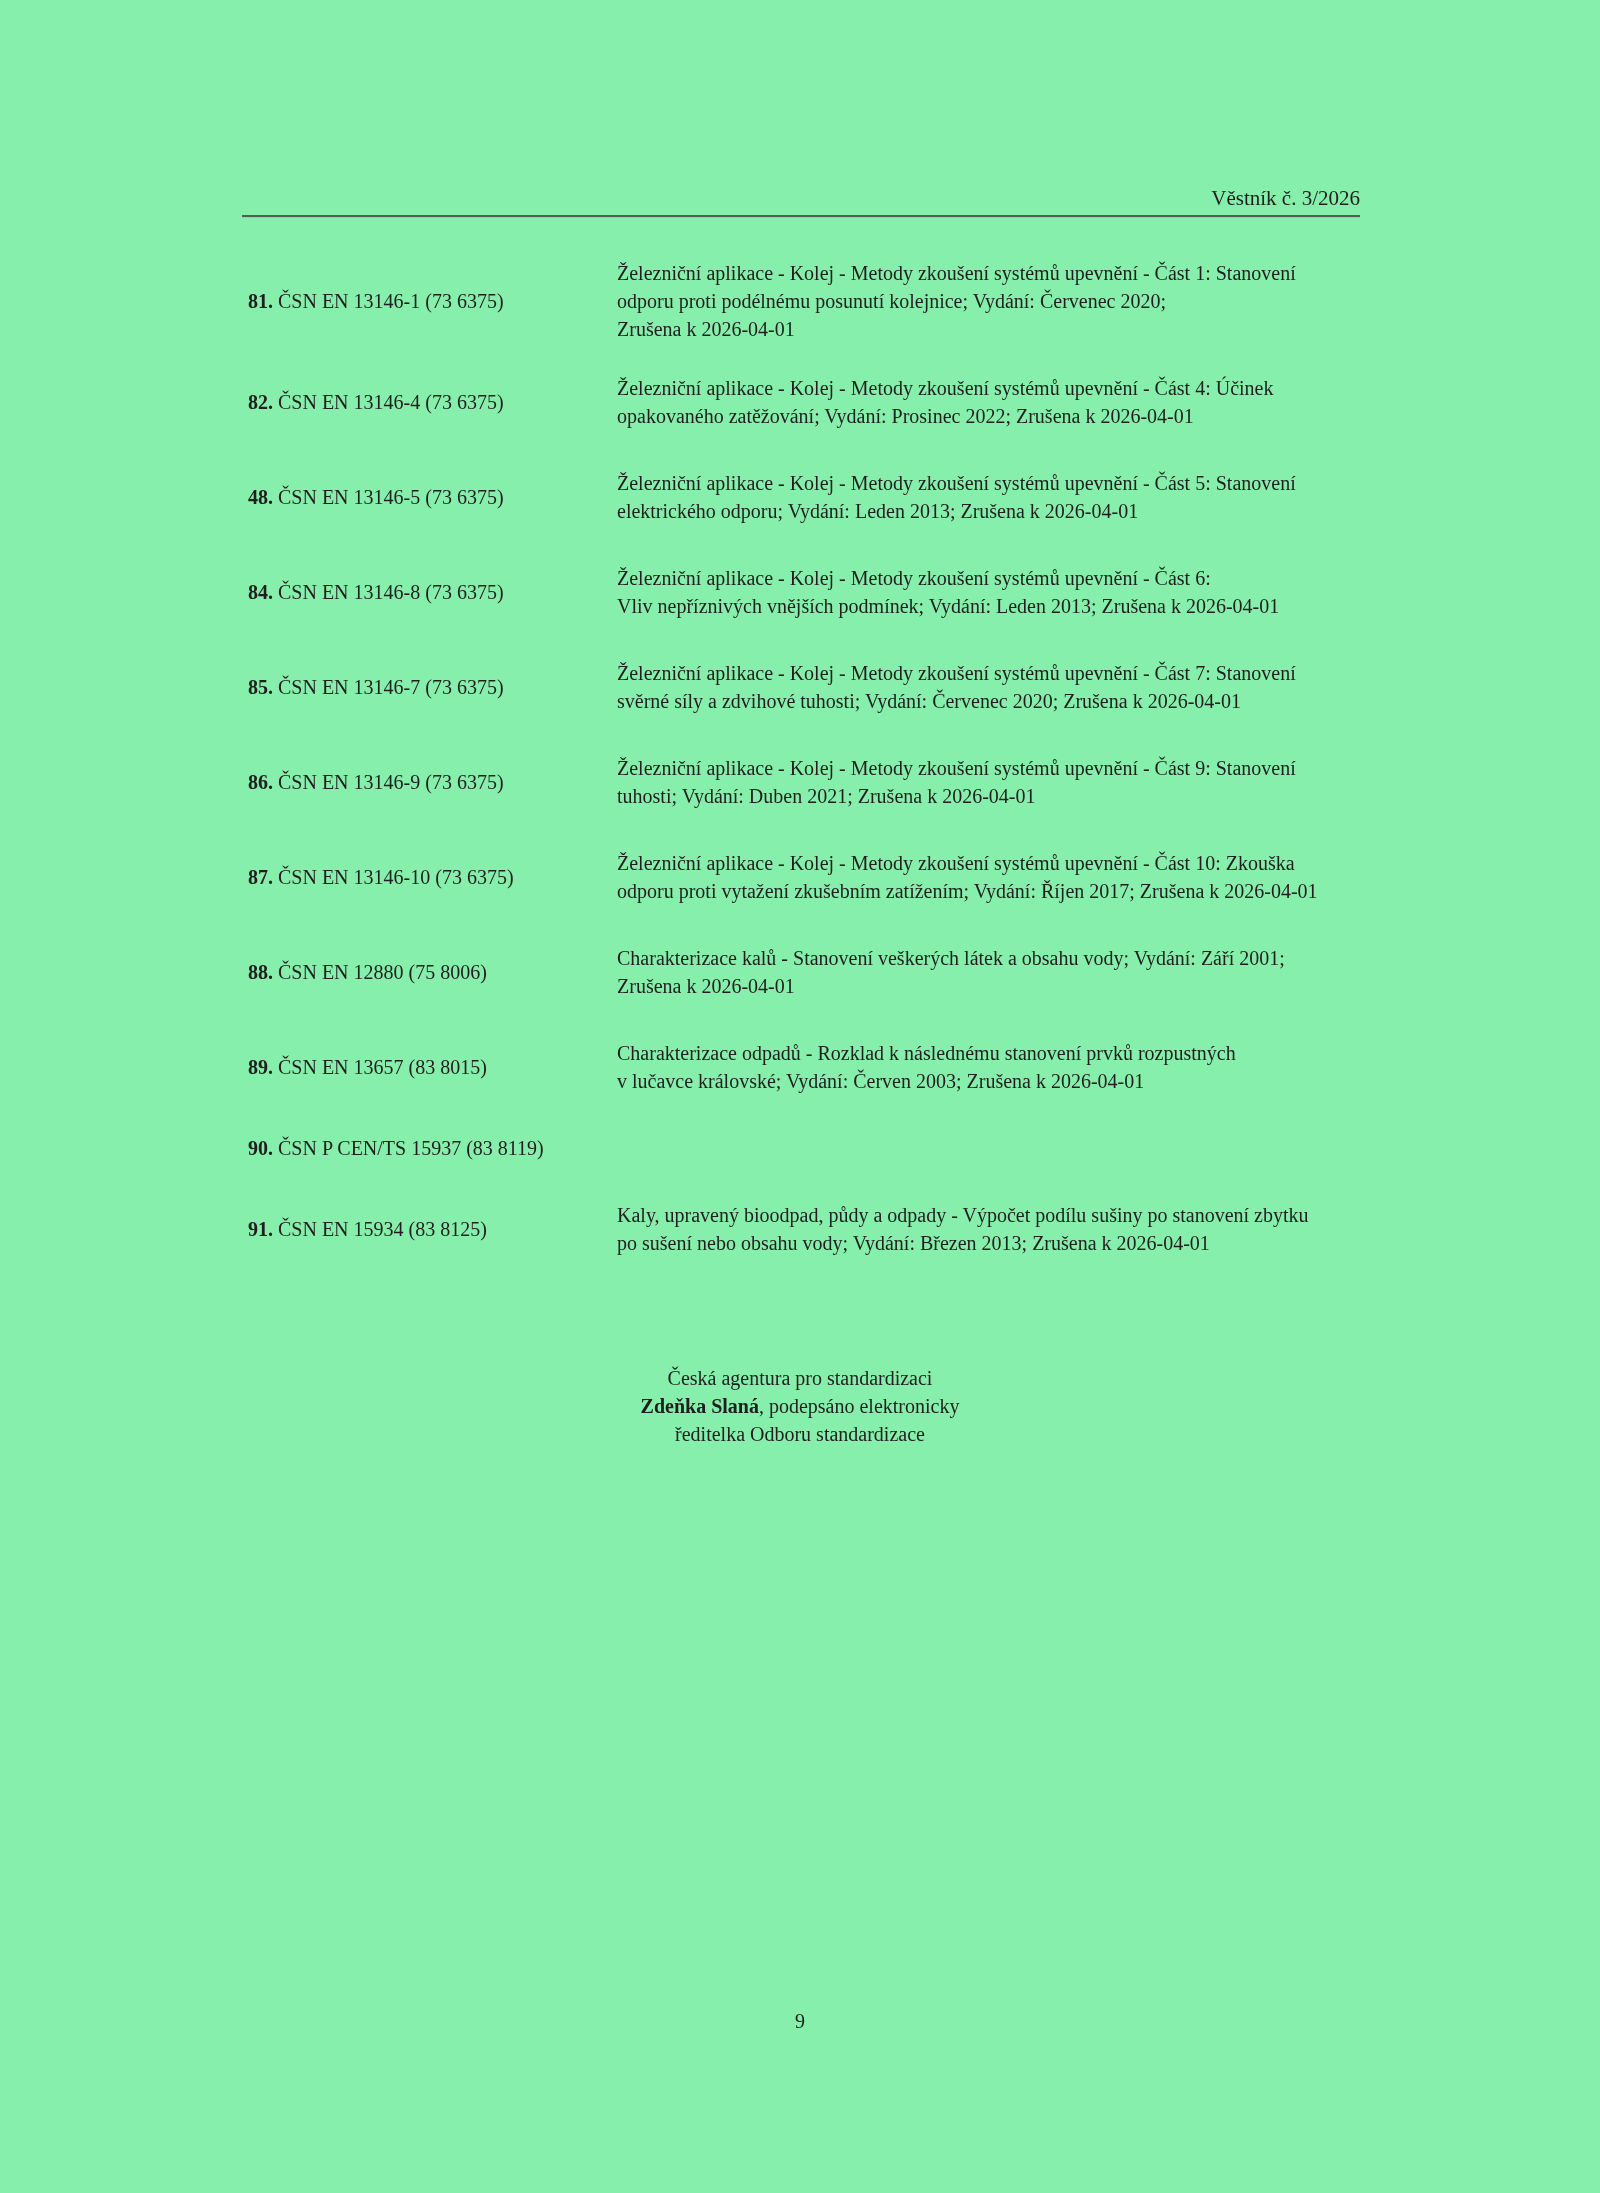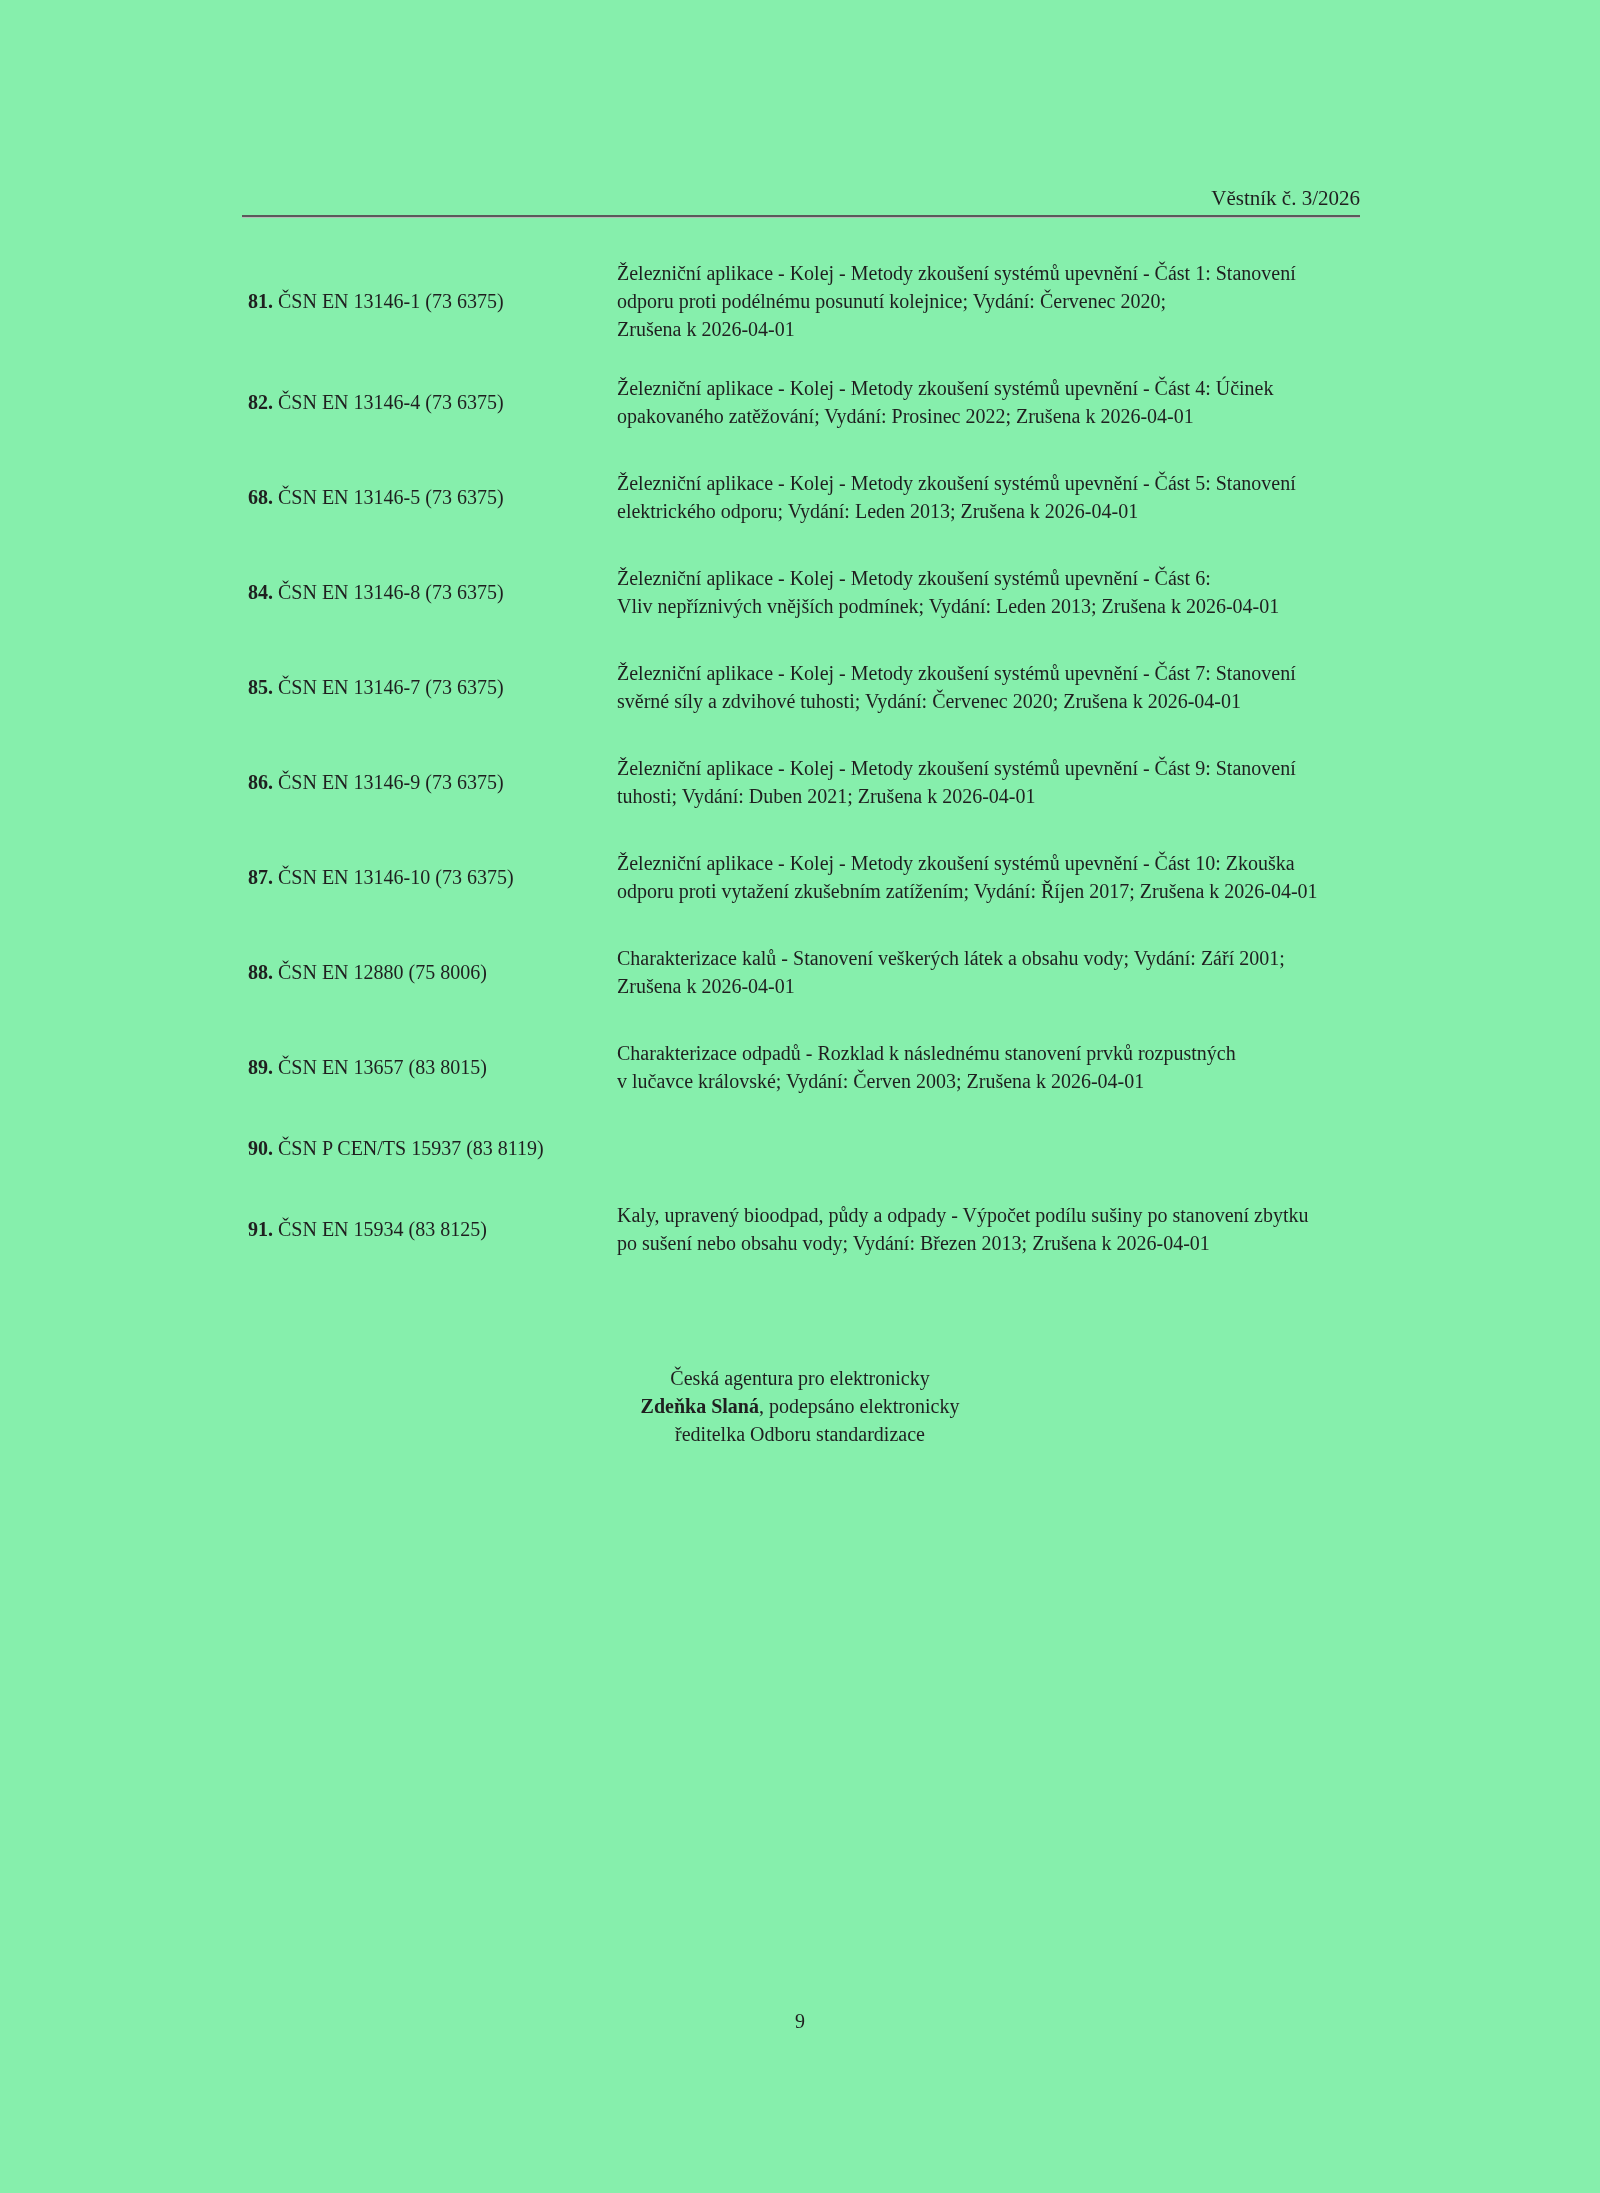--- a/index.html
+++ b/index.html
@@ -102,21 +102,21 @@
 Zrušena k 2026-04-01</div>
     </div>
 
     <div class="item">
       <div class="item-label"><span class="num">82.</span> <span class="code">ČSN EN 13146-4 (73 6375)</span></div>
       <div class="item-desc">Železniční aplikace - Kolej - Metody zkoušení systémů upevnění - Část 4: Účinek
 opakovaného zatěžování; Vydání: Prosinec 2022; Zrušena k 2026-04-01</div>
     </div>
 
     <div class="item">
-      <div class="item-label"><span class="num">68.</span> <span class="code">ČSN EN 13146-5 (73 6375)</span></div>
+      <div class="item-label"><span class="num">48.</span> <span class="code">ČSN EN 13146-5 (73 6375)</span></div>
       <div class="item-desc">Železniční aplikace - Kolej - Metody zkoušení systémů upevnění - Část 5: Stanovení
 elektrického odporu; Vydání: Leden 2013; Zrušena k 2026-04-01</div>
     </div>
 
     <div class="item">
       <div class="item-label"><span class="num">84.</span> <span class="code">ČSN EN 13146-8 (73 6375)</span></div>
       <div class="item-desc">Železniční aplikace - Kolej - Metody zkoušení systémů upevnění - Část 6:
 Vliv nepříznivých vnějších podmínek; Vydání: Leden 2013; Zrušena k 2026-04-01</div>
     </div>
 
@@ -156,20 +156,20 @@
 
     <div class="item">
       <div class="item-label"><span class="num">91.</span> <span class="code">ČSN EN 15934 (83 8125)</span></div>
       <div class="item-desc">Kaly, upravený bioodpad, půdy a odpady - Výpočet podílu sušiny po stanovení zbytku
 po sušení nebo obsahu vody; Vydání: Březen 2013; Zrušena k 2026-04-01</div>
     </div>
 
   </div>
 
   <div class="signature">
-    <div>Česká agentura pro elektronicky</div>
+    <div>Česká agentura pro standardizaci</div>
     <div><span class="bold">Zdeňka Slaná</span><span>, podepsáno elektronicky</span></div>
     <div>ředitelka Odboru standardizace</div>
   </div>
 
   <div class="page-num">9</div>
 
 </div>
 
 </body></html>

